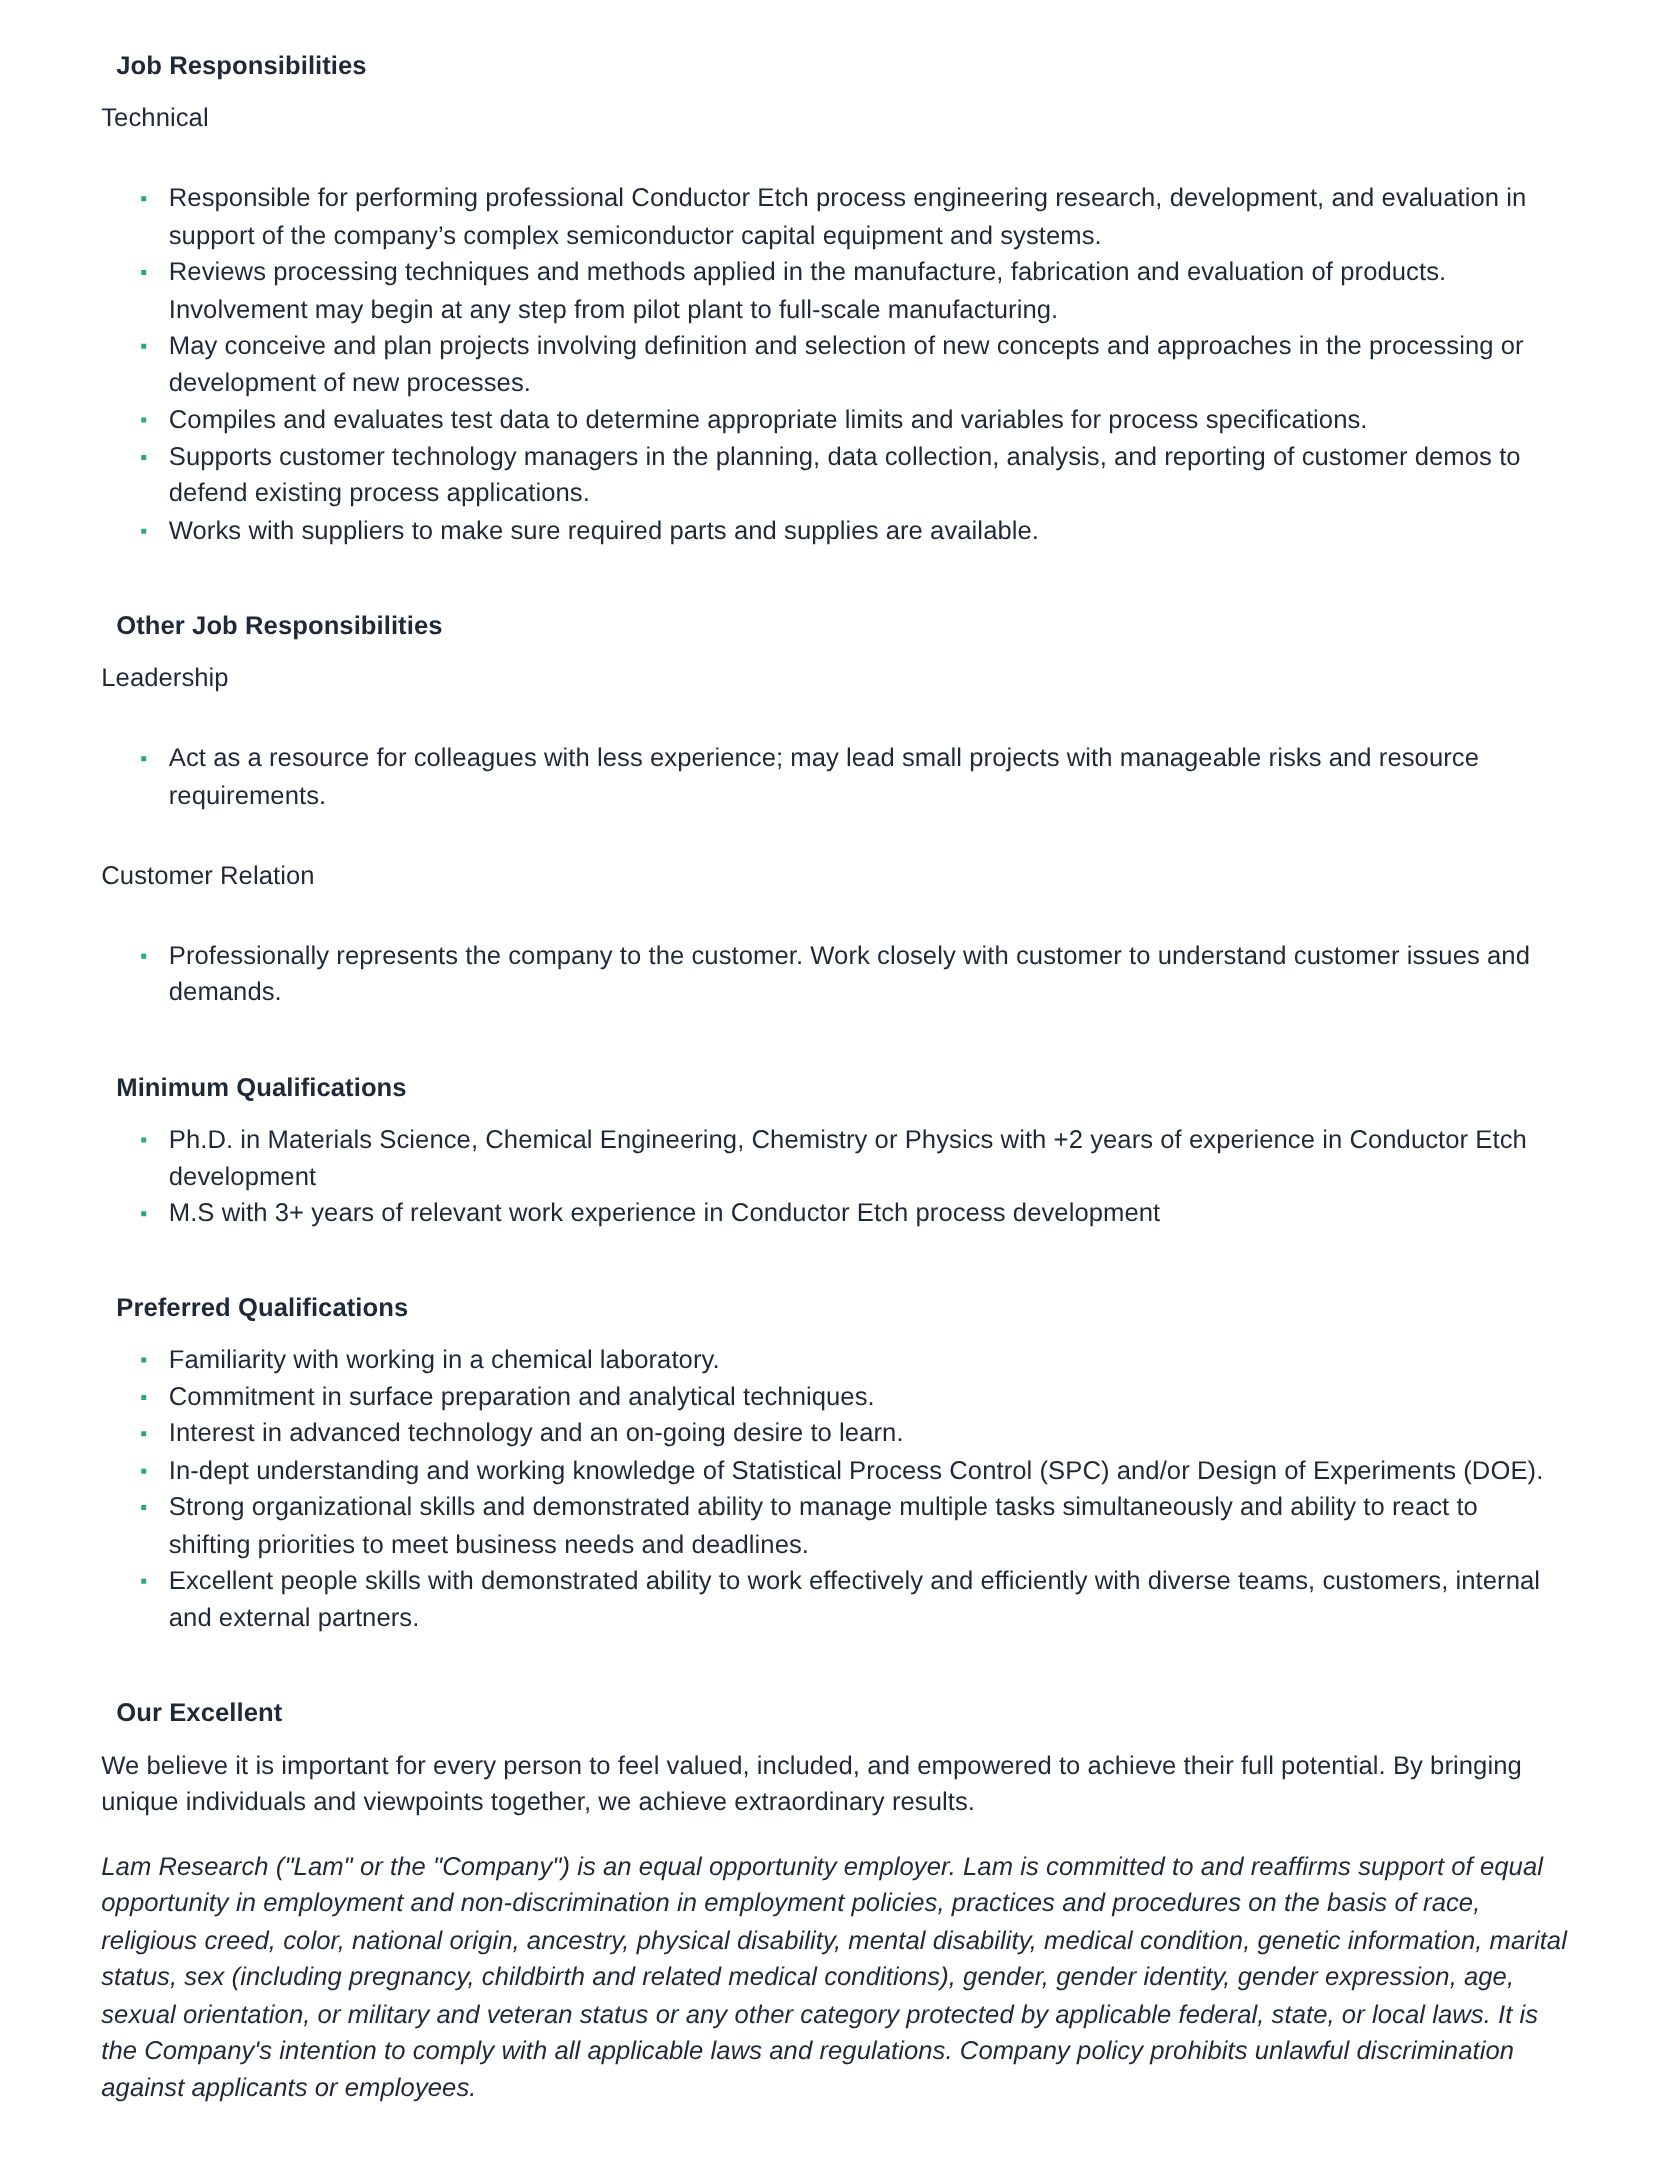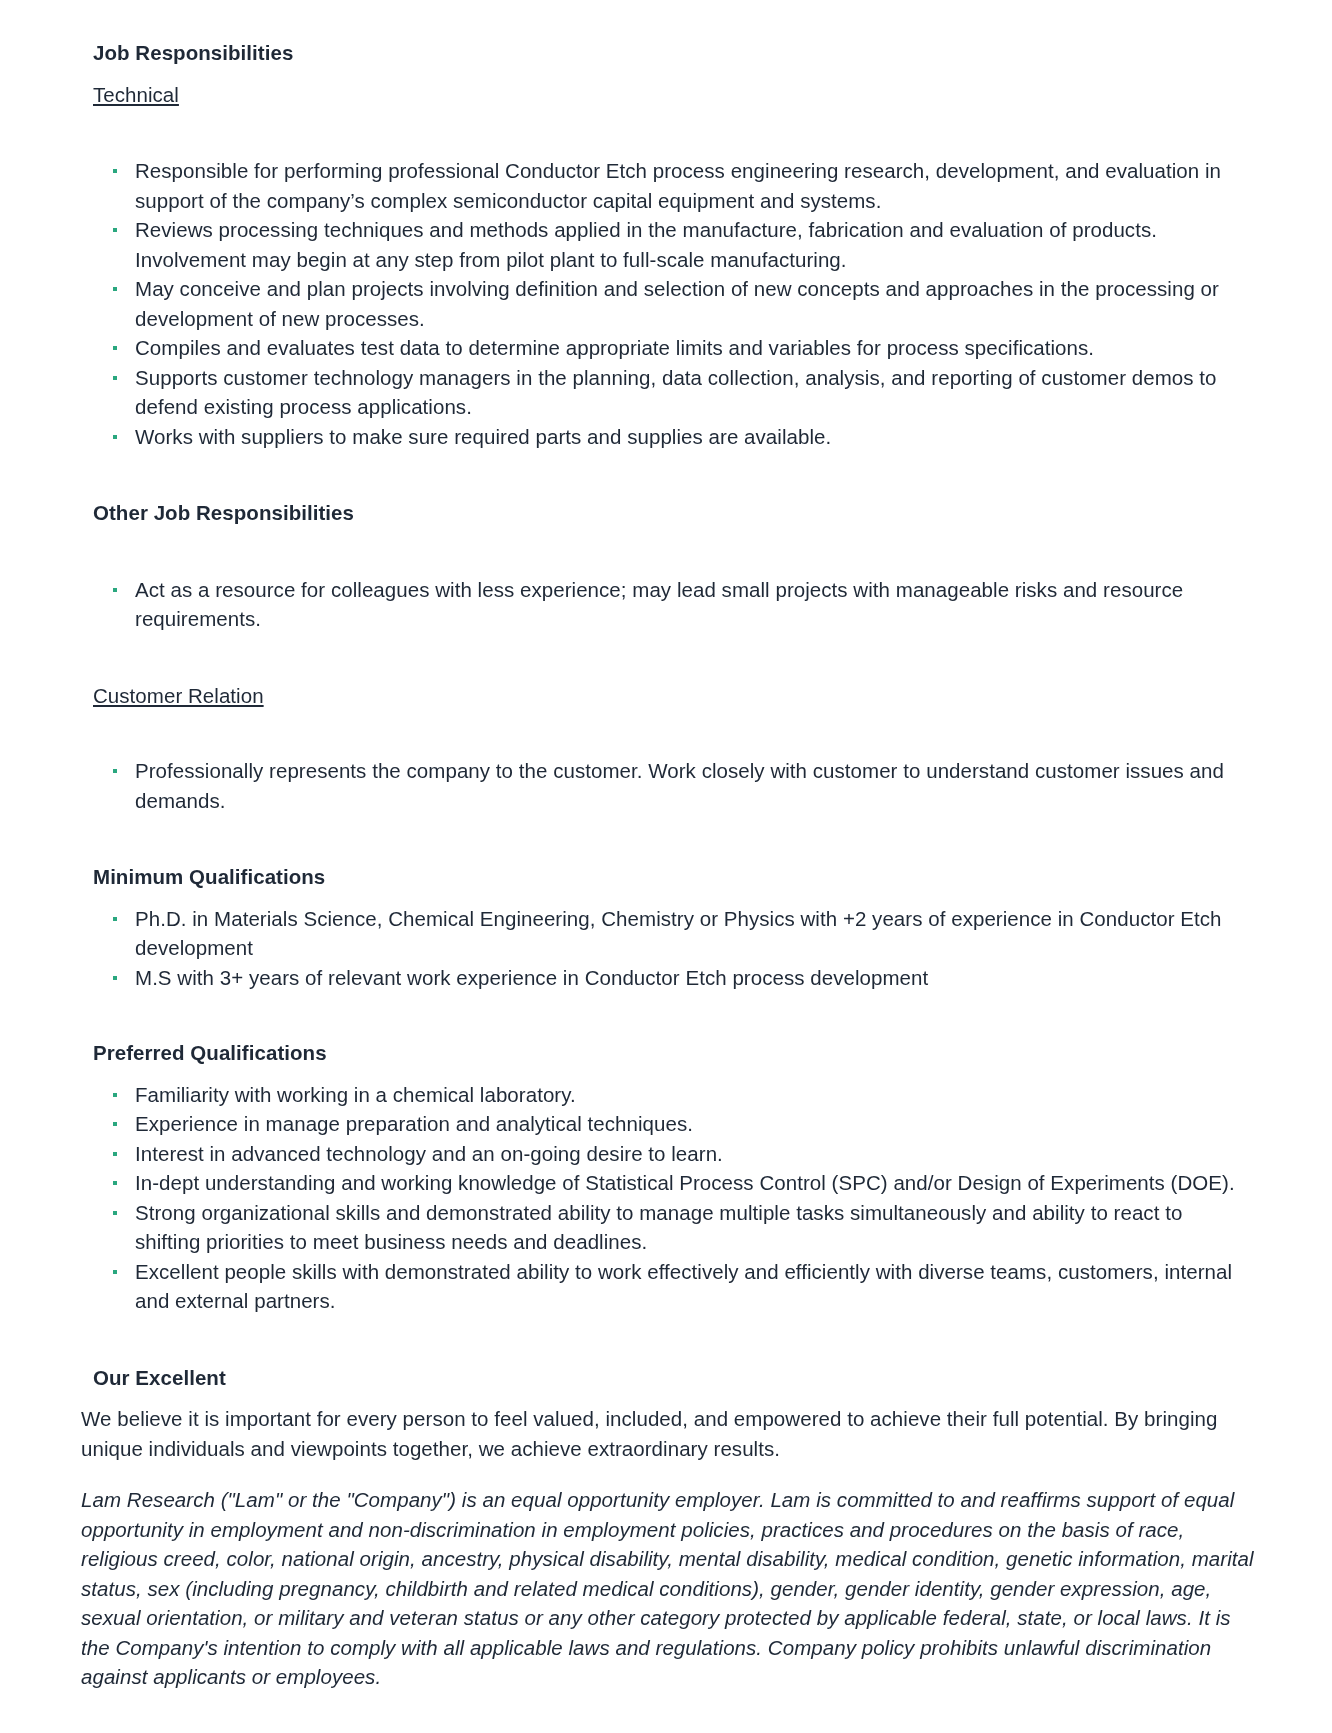--- a/index.html
+++ b/index.html
@@ -24,22 +24,21 @@
       letter-spacing: 0.05px;
     }
     .h {
       font-weight: bold;
       margin: 12px;
       font-size: 20.5px;
       line-height: 29.5px;
       color: #1f2937;
     }
     .sub {
-      margin: 12px;
-      text-decoration: underline;
+      margin: 0;
     }
     p {
       margin: 0;
     }
     ul {
       list-style: none;
       margin: 12px;
       padding: 0 0 0 42px;
     }
     ul li {
@@ -75,20 +74,21 @@
       <li><span class="bullet"></span><span>Compiles and evaluates test data to determine appropriate limits and variables for process specifications.</span></li>
       <li><span class="bullet"></span><span>Supports customer technology managers in the planning, data collection, analysis, and reporting of customer demos to defend existing process applications.</span></li>
       <li><span class="bullet"></span><span>Works with suppliers to make sure required parts and supplies are available.</span></li>
     </ul>
   </section>
 
   <div class="gap-23"></div>
 
   <section>
     <h3 class="h">Other Job Responsibilities</h3>
+    <p class="sub">Leadership</p>
     <div class="gap-23"></div>
     <ul>
       <li><span class="bullet"></span><span>Act as a resource for colleagues with less experience; may lead small projects with manageable risks and resource requirements.</span></li>
     </ul>
     <div class="gap-23"></div>
     <p class="sub">Customer Relation</p>
     <div class="gap-22"></div>
     <ul>
       <li><span class="bullet"></span><span>Professionally represents the company to the customer. Work closely with customer to understand customer issues and demands.</span></li>
     </ul>
@@ -103,21 +103,21 @@
       <li><span class="bullet"></span><span>M.S with 3+ years of relevant work experience in Conductor Etch process development</span></li>
     </ul>
   </section>
 
   <div class="gap-22"></div>
 
   <section>
     <h3 class="h">Preferred Qualifications</h3>
     <ul>
       <li><span class="bullet"></span><span>Familiarity with working in a chemical laboratory.</span></li>
-      <li><span class="bullet"></span><span>Experience in manage preparation and analytical techniques.</span></li>
+      <li><span class="bullet"></span><span>Commitment in surface preparation and analytical techniques.</span></li>
       <li><span class="bullet"></span><span>Interest in advanced technology and an on-going desire to learn.</span></li>
       <li><span class="bullet"></span><span>In-dept understanding and working knowledge of Statistical Process Control (SPC) and/or Design of Experiments (DOE).</span></li>
       <li><span class="bullet"></span><span>Strong organizational skills and demonstrated ability to manage multiple tasks simultaneously and ability to react to shifting priorities to meet business needs and deadlines.</span></li>
       <li><span class="bullet"></span><span>Excellent people skills with demonstrated ability to work effectively and efficiently with diverse teams, customers, internal and external partners.</span></li>
     </ul>
   </section>
 
   <div class="gap-23"></div>
 
   <section>

